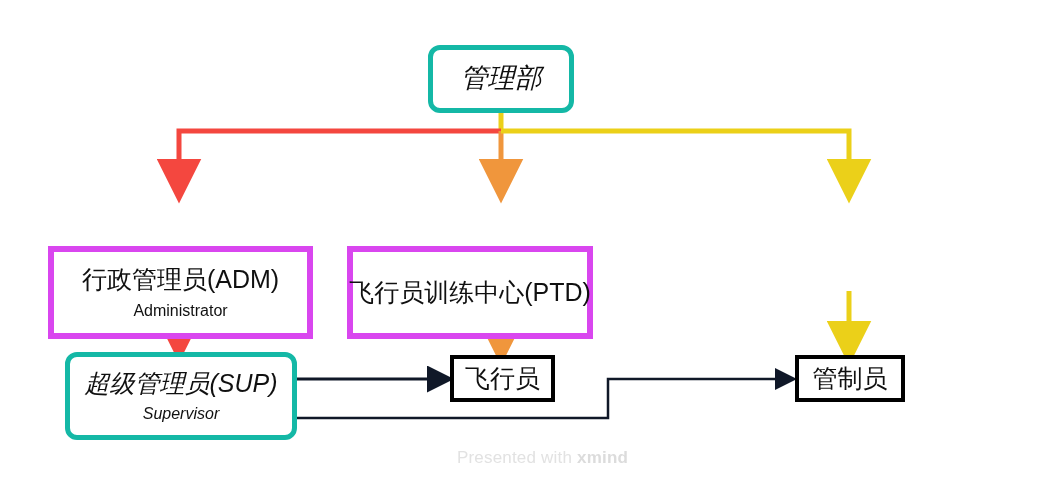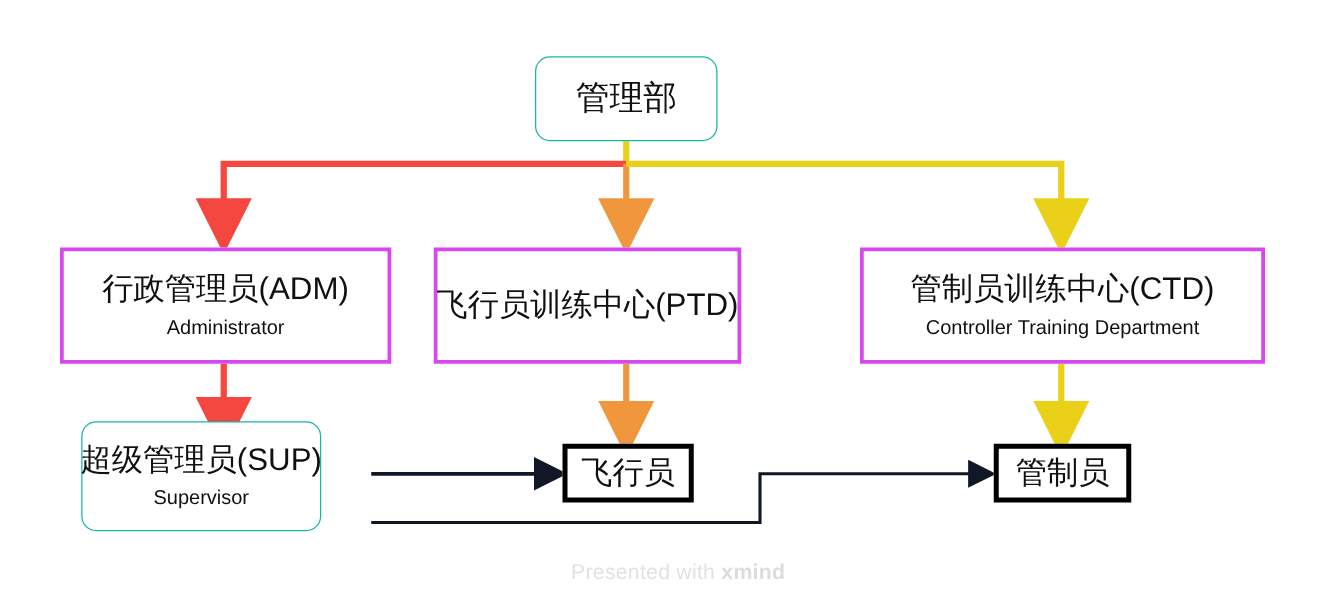--- a/index.html
+++ b/index.html
@@ -42,38 +42,40 @@
     white-space: nowrap;
     letter-spacing: 0px;
   }
   .node .en {
     font-size: 16px;
     line-height: 1.2;
     margin-top: 6px;
     white-space: nowrap;
   }
   .rounded {
-    border: 3px solid #d946ef;
+    border: 6px solid #d946ef;
     border-radius: 0;
+    margin-top: 48px;
   }
   .rounded-thick {
-    border: 1px solid #14b8a6;
+    border: 5px solid #14b8a6;
     border-radius: 12px;
+    font-style: italic;
   }
   .sharp-thick {
     border: 4px solid #000000;
     border-radius: 0;
   }
 
   
   #node-root      { left: 428px; top: 45px;  width: 146px; height: 68px; }
   #node-adm       { left: 48px;  top: 198px; width: 265px; height: 93px; }
   #node-ptd       { left: 347px; top: 198px; width: 246px; height: 93px; }
   #node-ctd       { left: 688px; top: 198px; width: 324px; height: 93px; }
-  #node-sup       { left: 65px;  top: 337px; width: 192px; height: 88px; }
+  #node-sup       { left: 65px;  top: 352px; width: 232px; height: 88px; }
   #node-pilot     { left: 450px; top: 355px; width: 105px; height: 47px; }
   #node-ctrl      { left: 795px; top: 355px; width: 110px; height: 47px; }
 
   #node-root .cn  { font-size: 27px; }
   #node-pilot .cn,
   #node-ctrl .cn  { font-size: 25px; }
 
   #watermark {
     position: absolute;
     left: 0;
@@ -137,24 +139,20 @@
 
   <div class="node rounded" id="node-adm">
     <div class="cn">行政管理员(ADM)</div>
     <div class="en">Administrator</div>
   </div>
 
   <div class="node rounded" id="node-ptd">
     <div class="cn">飞行员训练中心(PTD)</div>
   </div>
 
-  <div class="node rounded" id="node-ctd">
-    <div class="cn">管制员训练中心(CTD)</div>
-    <div class="en">Controller Training Department</div>
-  </div>
 
   <div class="node rounded-thick" id="node-sup">
     <div class="cn">超级管理员(SUP)</div>
     <div class="en">Supervisor</div>
   </div>
 
   <div class="node sharp-thick" id="node-ctrl">
     <div class="cn">管制员</div>
   </div>
 

